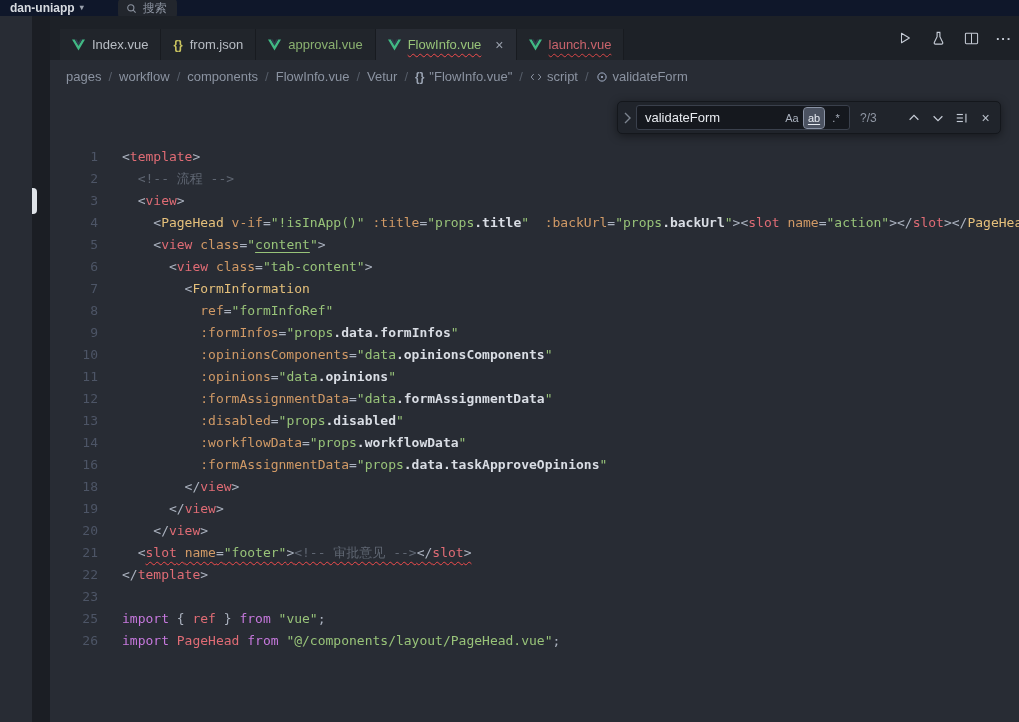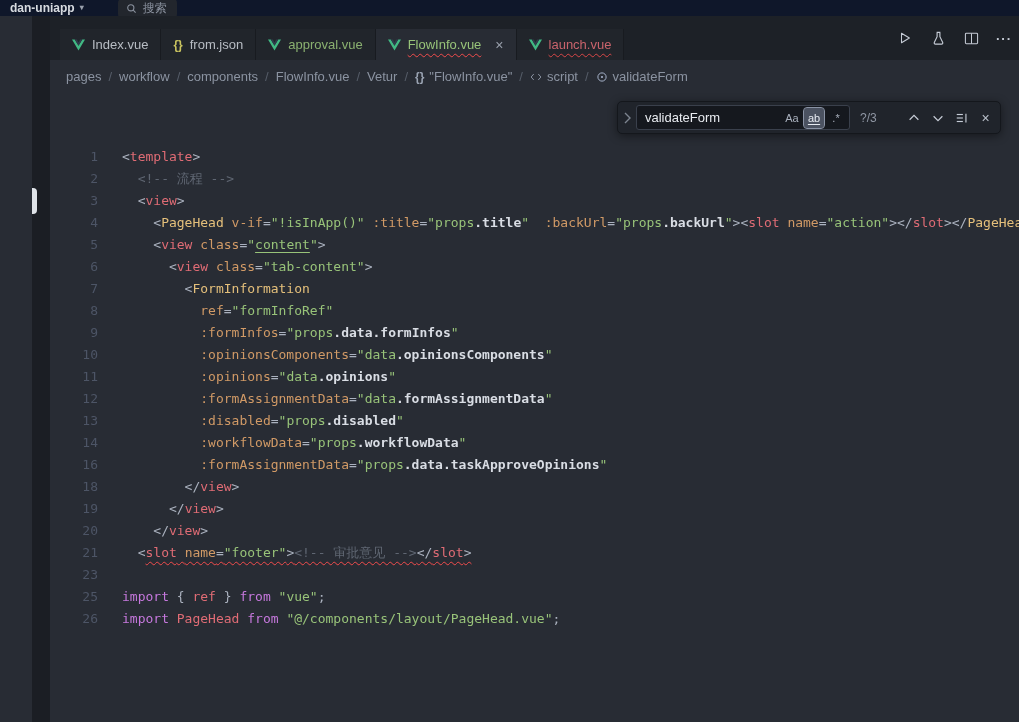--- a/index.html
+++ b/index.html
@@ -335,20 +335,24 @@
             </div>
             <div class="cl">
               <span class="ln">20</span>
               <span class="lc"><span class="tk-p">    &lt;/</span><span class="tk-tag">view</span><span class="tk-p">&gt;</span></span>
             </div>
             <div class="cl">
               <span class="ln">21</span>
               <span class="lc"><span class="tk-p">  &lt;</span><span class="tk-tag sq">slot</span><span class="tk-p sq"> </span><span class="tk-attr sq">name</span><span class="tk-p sq">=</span><span class="tk-str sq">"footer"</span><span class="tk-p sq">&gt;</span><span class="tk-com sq">&lt;!-- 审批意见 --&gt;</span><span class="tk-p sq">&lt;/</span><span class="tk-tag sq">slot</span><span class="tk-p sq">&gt;</span></span>
             </div>
             <div class="cl">
+              <span class="ln">22</span>
+              <span class="lc"><span class="tk-p">&lt;/</span><span class="tk-tag">template</span><span class="tk-p">&gt;</span></span>
+            </div>
+            <div class="cl">
               <span class="ln">23</span>
               <span class="lc"></span>
             </div>
             <div class="cl">
               <span class="ln">25</span>
               <span class="lc"><span class="tk-kw">import</span><span class="tk-p"> { </span><span class="tk-var">ref</span><span class="tk-p"> } </span><span class="tk-kw">from</span><span class="tk-p"> </span><span class="tk-str">"vue"</span><span class="tk-p">;</span></span>
             </div>
             <div class="cl">
               <span class="ln">26</span>
               <span class="lc"><span class="tk-kw">import</span><span class="tk-p"> </span><span class="tk-var">PageHead</span><span class="tk-p"> </span><span class="tk-kw">from</span><span class="tk-p"> </span><span class="tk-str">"@/components/layout/PageHead.vue"</span><span class="tk-p">;</span></span>

